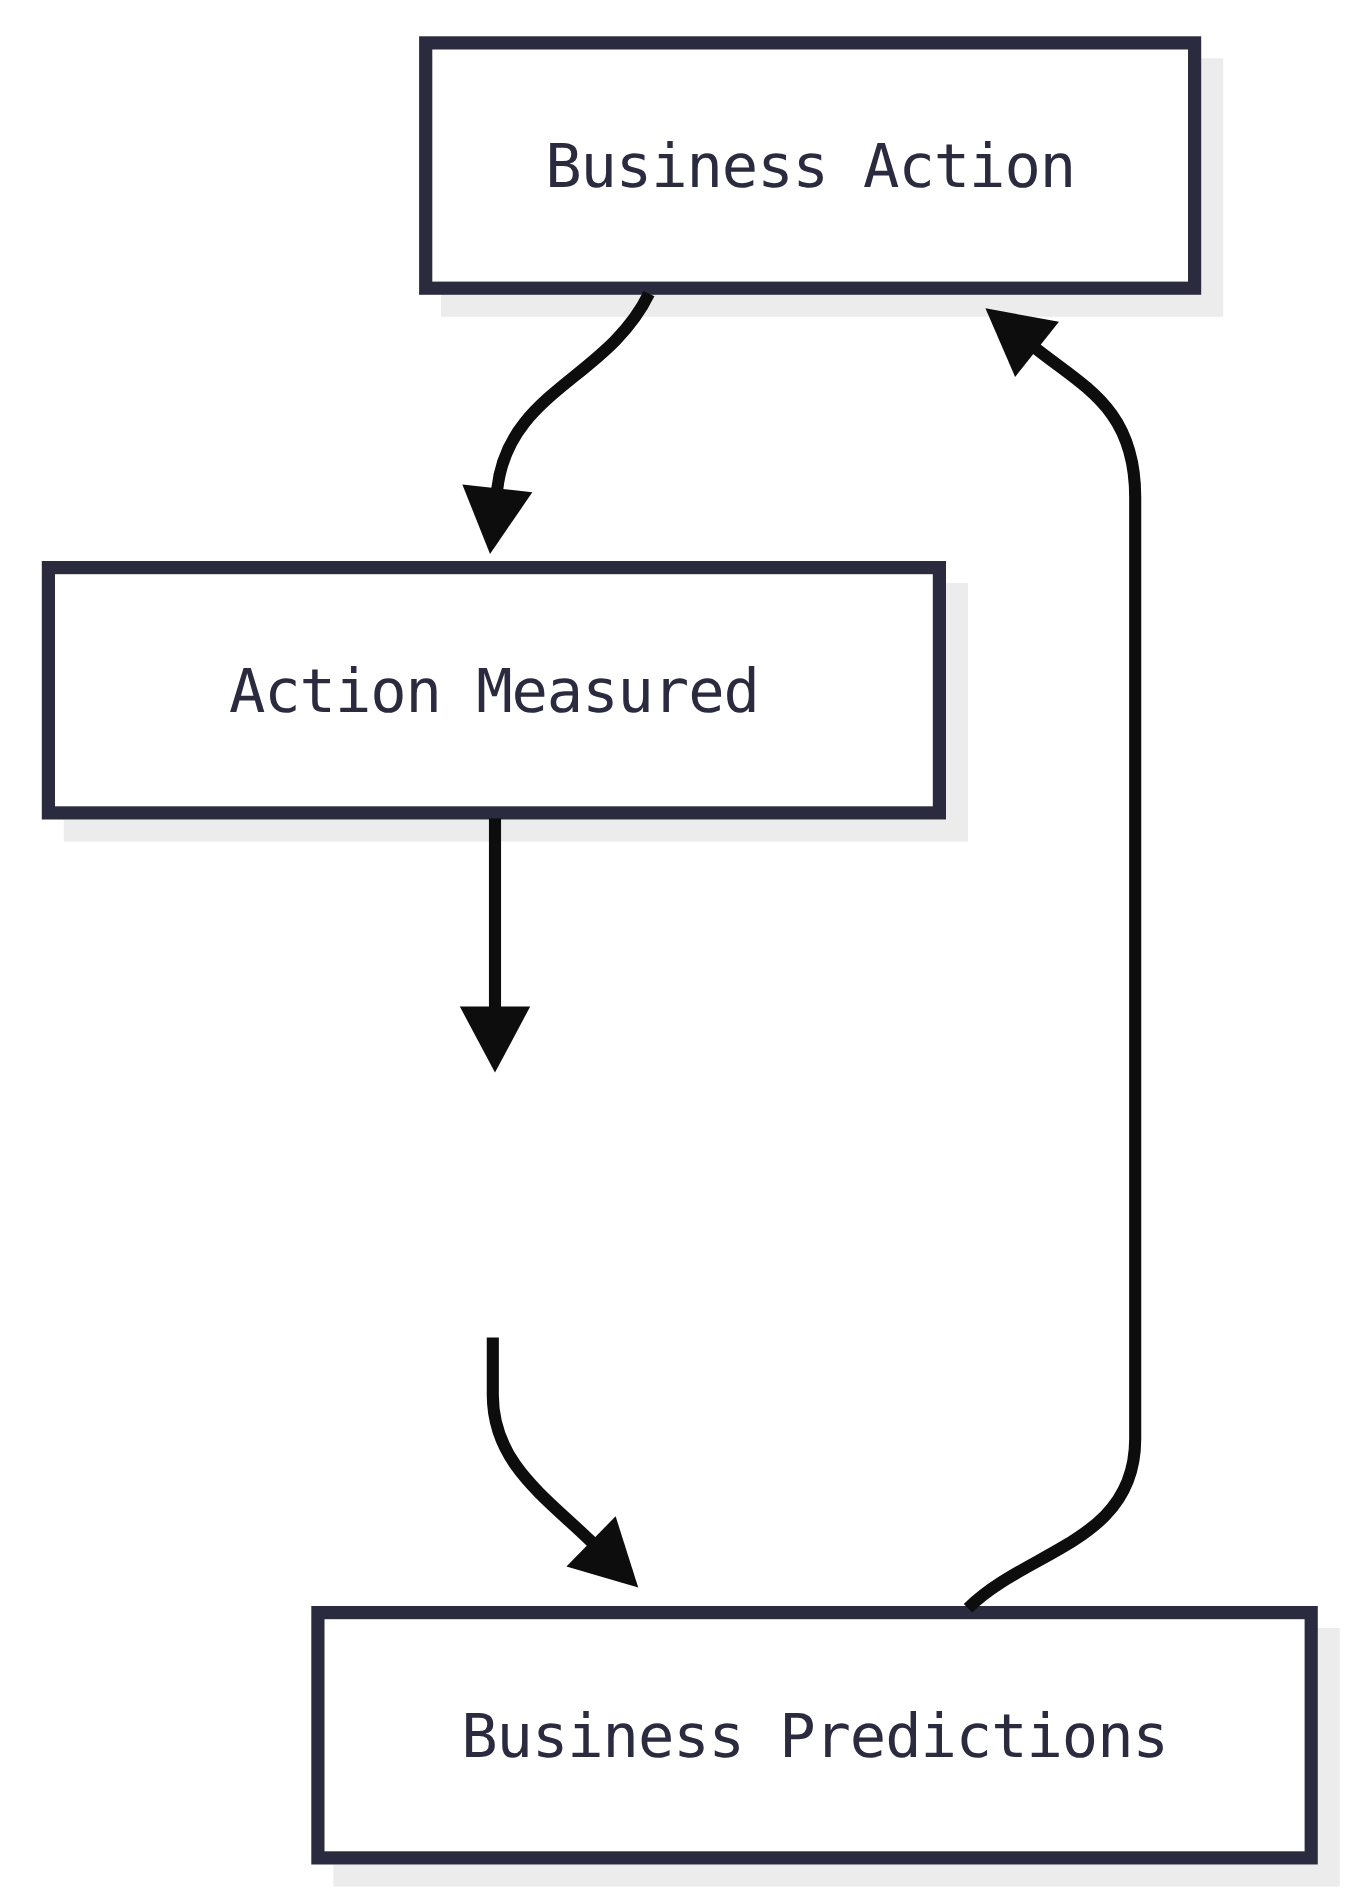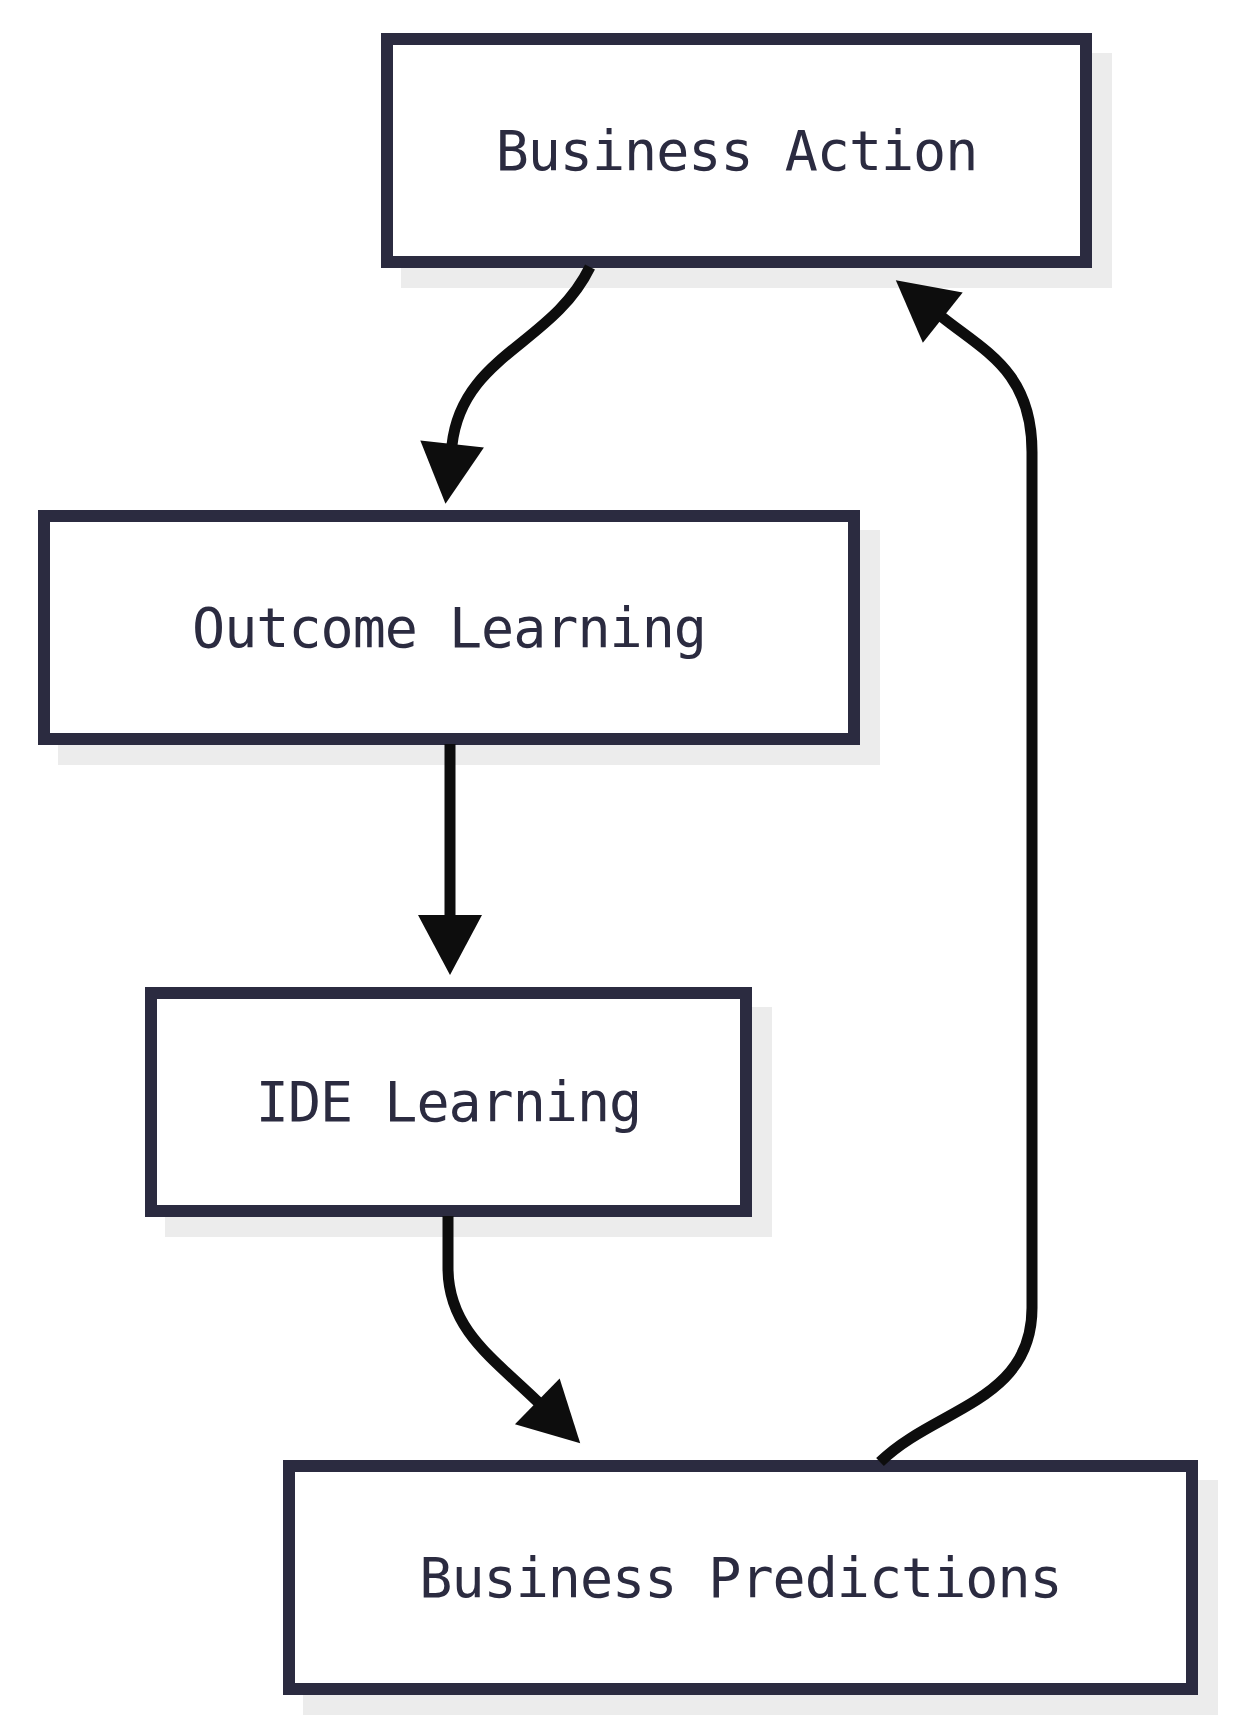--- a/index.html
+++ b/index.html
@@ -72,24 +72,21 @@
     <path class="arrow-path" d="M 448 1216 L 448 1268 C 448 1330 495 1360 538 1402" marker-end="url(#arrowhead)"></path>
 
     <path class="arrow-path" d="M 880 1462 C 935 1408 1032 1402 1032 1308 L 1032 452 C 1032 372 986 352 942 317" marker-end="url(#arrowhead)"></path>
   </svg>
 
   <div class="node" id="node-business-action">
     <span class="node-label">Business Action</span>
   </div>
 
   <div class="node" id="node-outcome-measured">
-    <span class="node-label">Outcome Learning</span>
+    <span class="node-label">Action Measured</span>
   </div>
 
-  <div class="node" id="node-ide-learning">
-    <span class="node-label">IDE Learning</span>
-  </div>
 
   <div class="node" id="node-improved-predictions">
     <span class="node-label">Business Predictions</span>
   </div>
 
 </div>
 
 </body></html>

